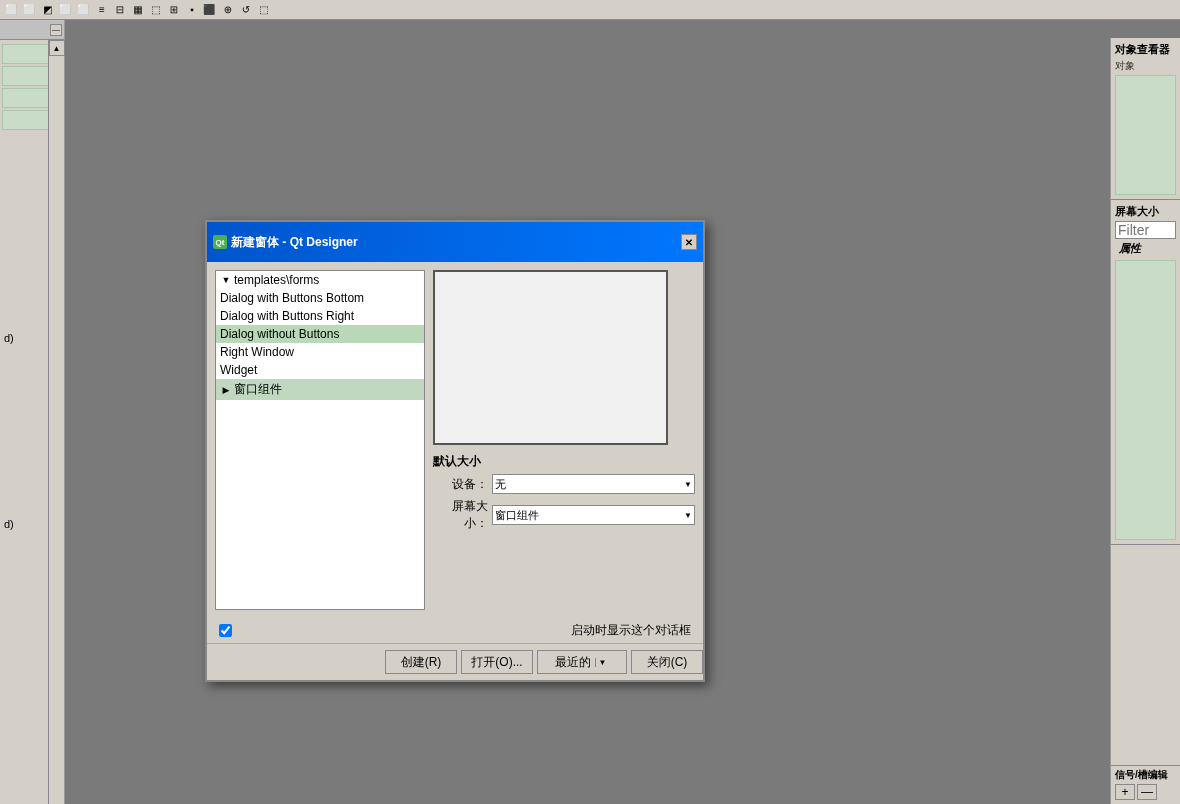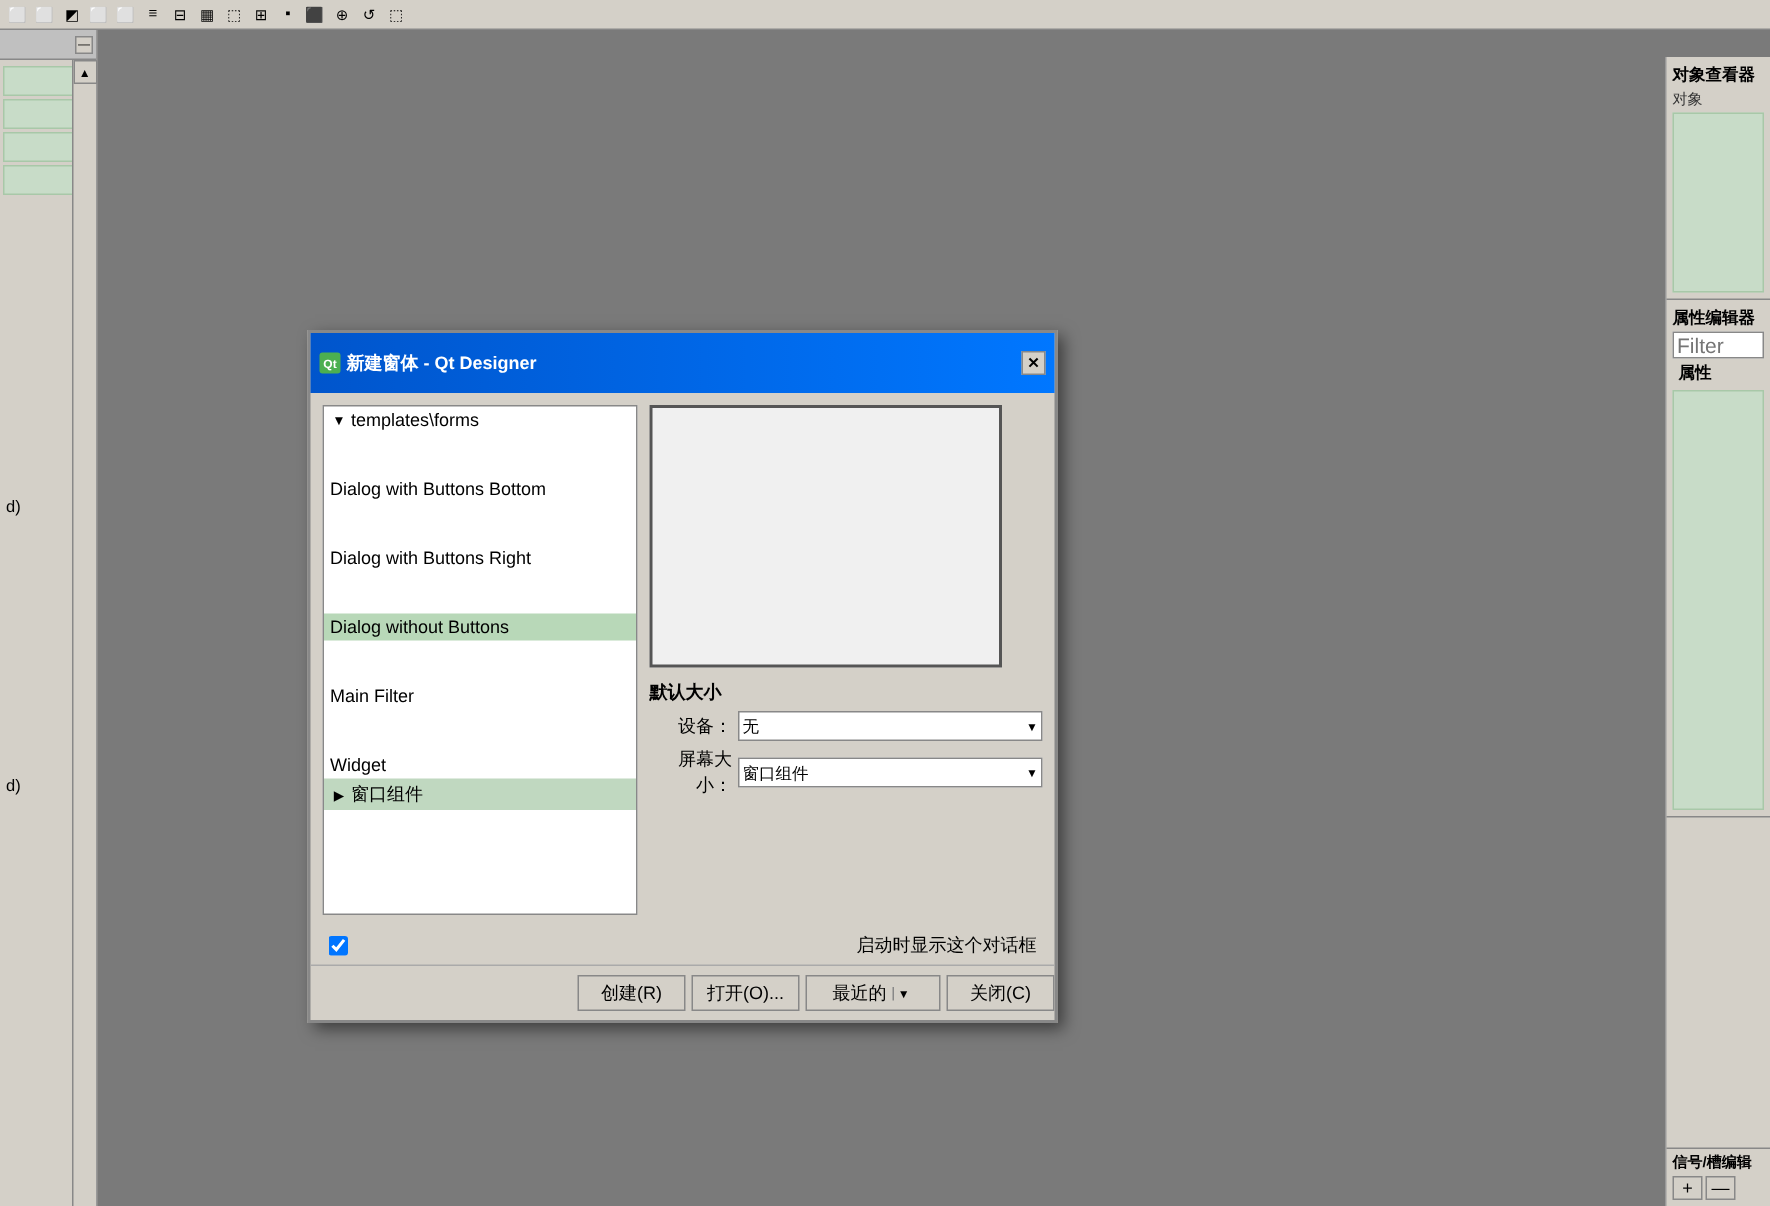--- a/index.html
+++ b/index.html
@@ -125,20 +125,21 @@
       border: 1px solid #888;
       background: white;
       font-size: 14px;
       padding: 0 2px;
     }
     .property-label {
       font-size: 11px;
       color: #000;
       font-weight: bold;
       padding: 2px 4px;
+      font-style: italic;
     }
     .right-panel-bottom {
       position: absolute;
       bottom: 0;
       width: 100%;
     }
     .signal-section {
       border-top: 1px solid #888;
       padding: 2px 4px;
     }
@@ -254,21 +255,20 @@
       display: flex;
       align-items: center;
       justify-content: center;
       font-size: 9px;
       margin-right: 2px;
     }
     .tree-item-label {
       font-size: 12px;
     }
     .tree-child {
-      margin-top: 28px;
     }
     
     .preview-box {
       border: 2px solid #555;
       background: #f0f0f0;
       width: 235px;
       height: 175px;
       margin-bottom: 8px;
     }
     
@@ -422,21 +422,21 @@
   </div>
 </div>
 
 <div class="right-panel">
   <div class="right-panel-section">
     <div class="right-panel-title">对象查看器</div>
     <div class="right-panel-subtitle">对象</div>
     <div style="height:120px;background:#c8dcc8;border:1px solid #a8c8a8;margin-top:2px;"></div>
   </div>
   <div class="right-panel-section">
-    <div class="right-panel-title">属性编辑器</div>
+    <div class="right-panel-title">屏幕大小</div>
     <input class="filter-input" type="text" placeholder="Filter" style="">
     <div class="property-label">属性</div>
     <div style="height:280px;background:#c8dcc8;border:1px solid #a8c8a8;margin-top:2px;"></div>
   </div>
   <div class="right-panel-bottom">
     <div class="signal-section">
       <div class="signal-title">信号/槽编辑</div>
       <div class="signal-buttons">
         <div class="signal-btn">+</div>
         <div class="signal-btn">—</div>
@@ -471,21 +471,21 @@
           <div class="tree-child tree-item">
             <span class="tree-item-label">Dialog with Buttons Bottom</span>
           </div>
           <div class="tree-child tree-item">
             <span class="tree-item-label">Dialog with Buttons Right</span>
           </div>
           <div class="tree-child tree-item selected">
             <span class="tree-item-label">Dialog without Buttons</span>
           </div>
           <div class="tree-child tree-item">
-            <span class="tree-item-label">Main Filter</span>
+            <span class="tree-item-label">Right Window</span>
           </div>
           <div class="tree-child tree-item">
             <span class="tree-item-label">Widget</span>
           </div>
 
           <div class="tree-item highlighted">
             <span class="tree-arrow">▶</span>
             <span class="tree-item-label">窗口组件</span>
           </div>
         </div>

